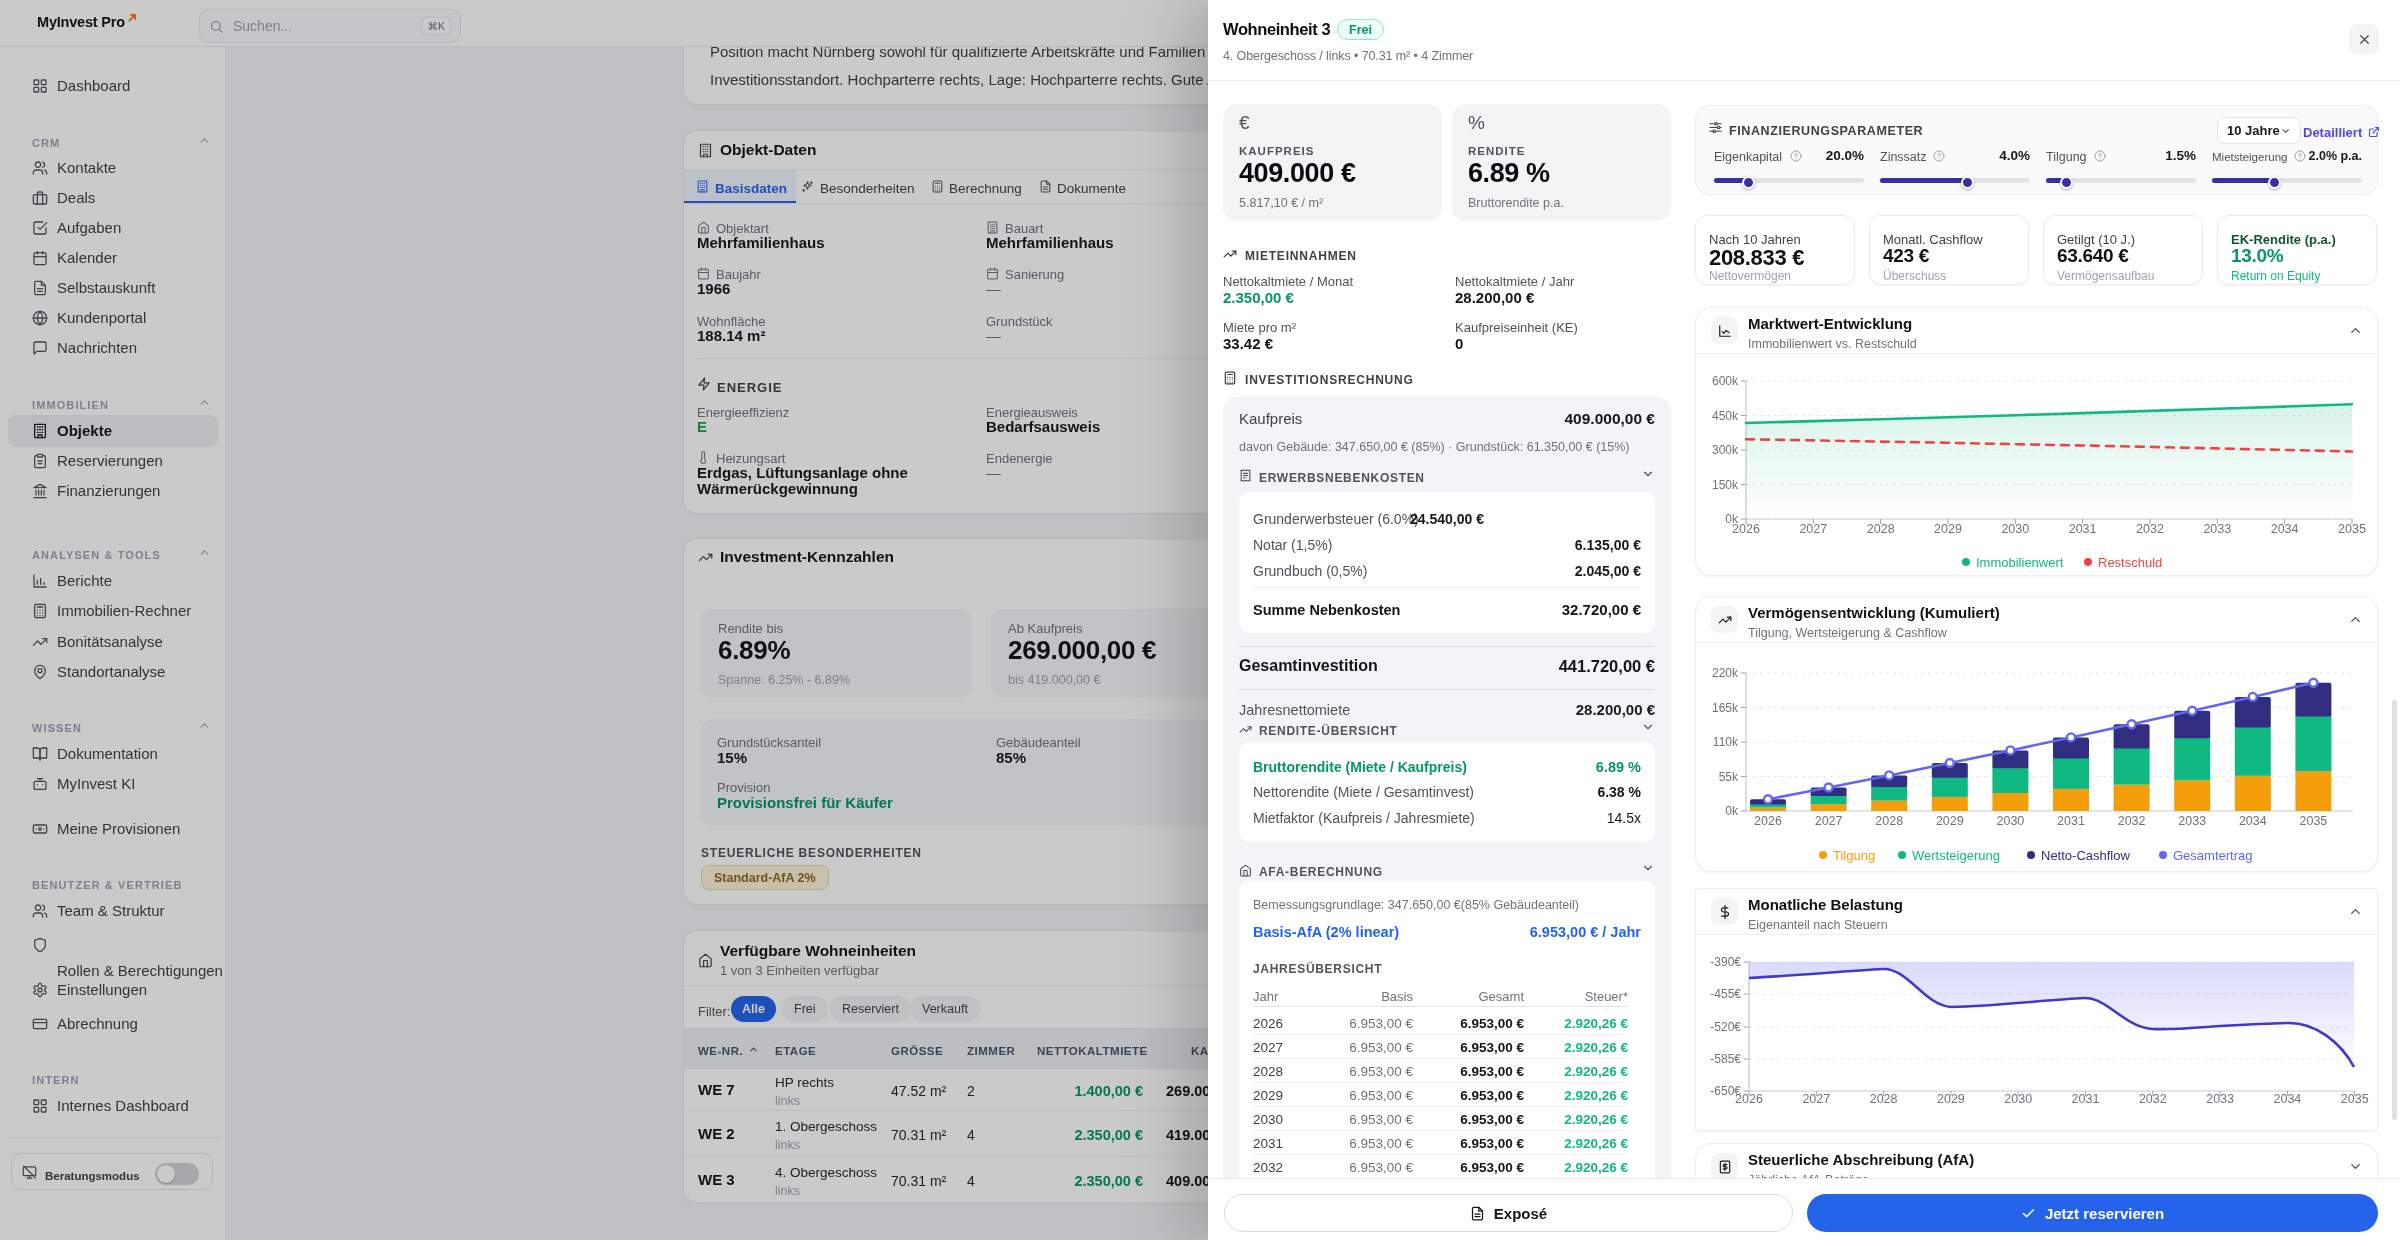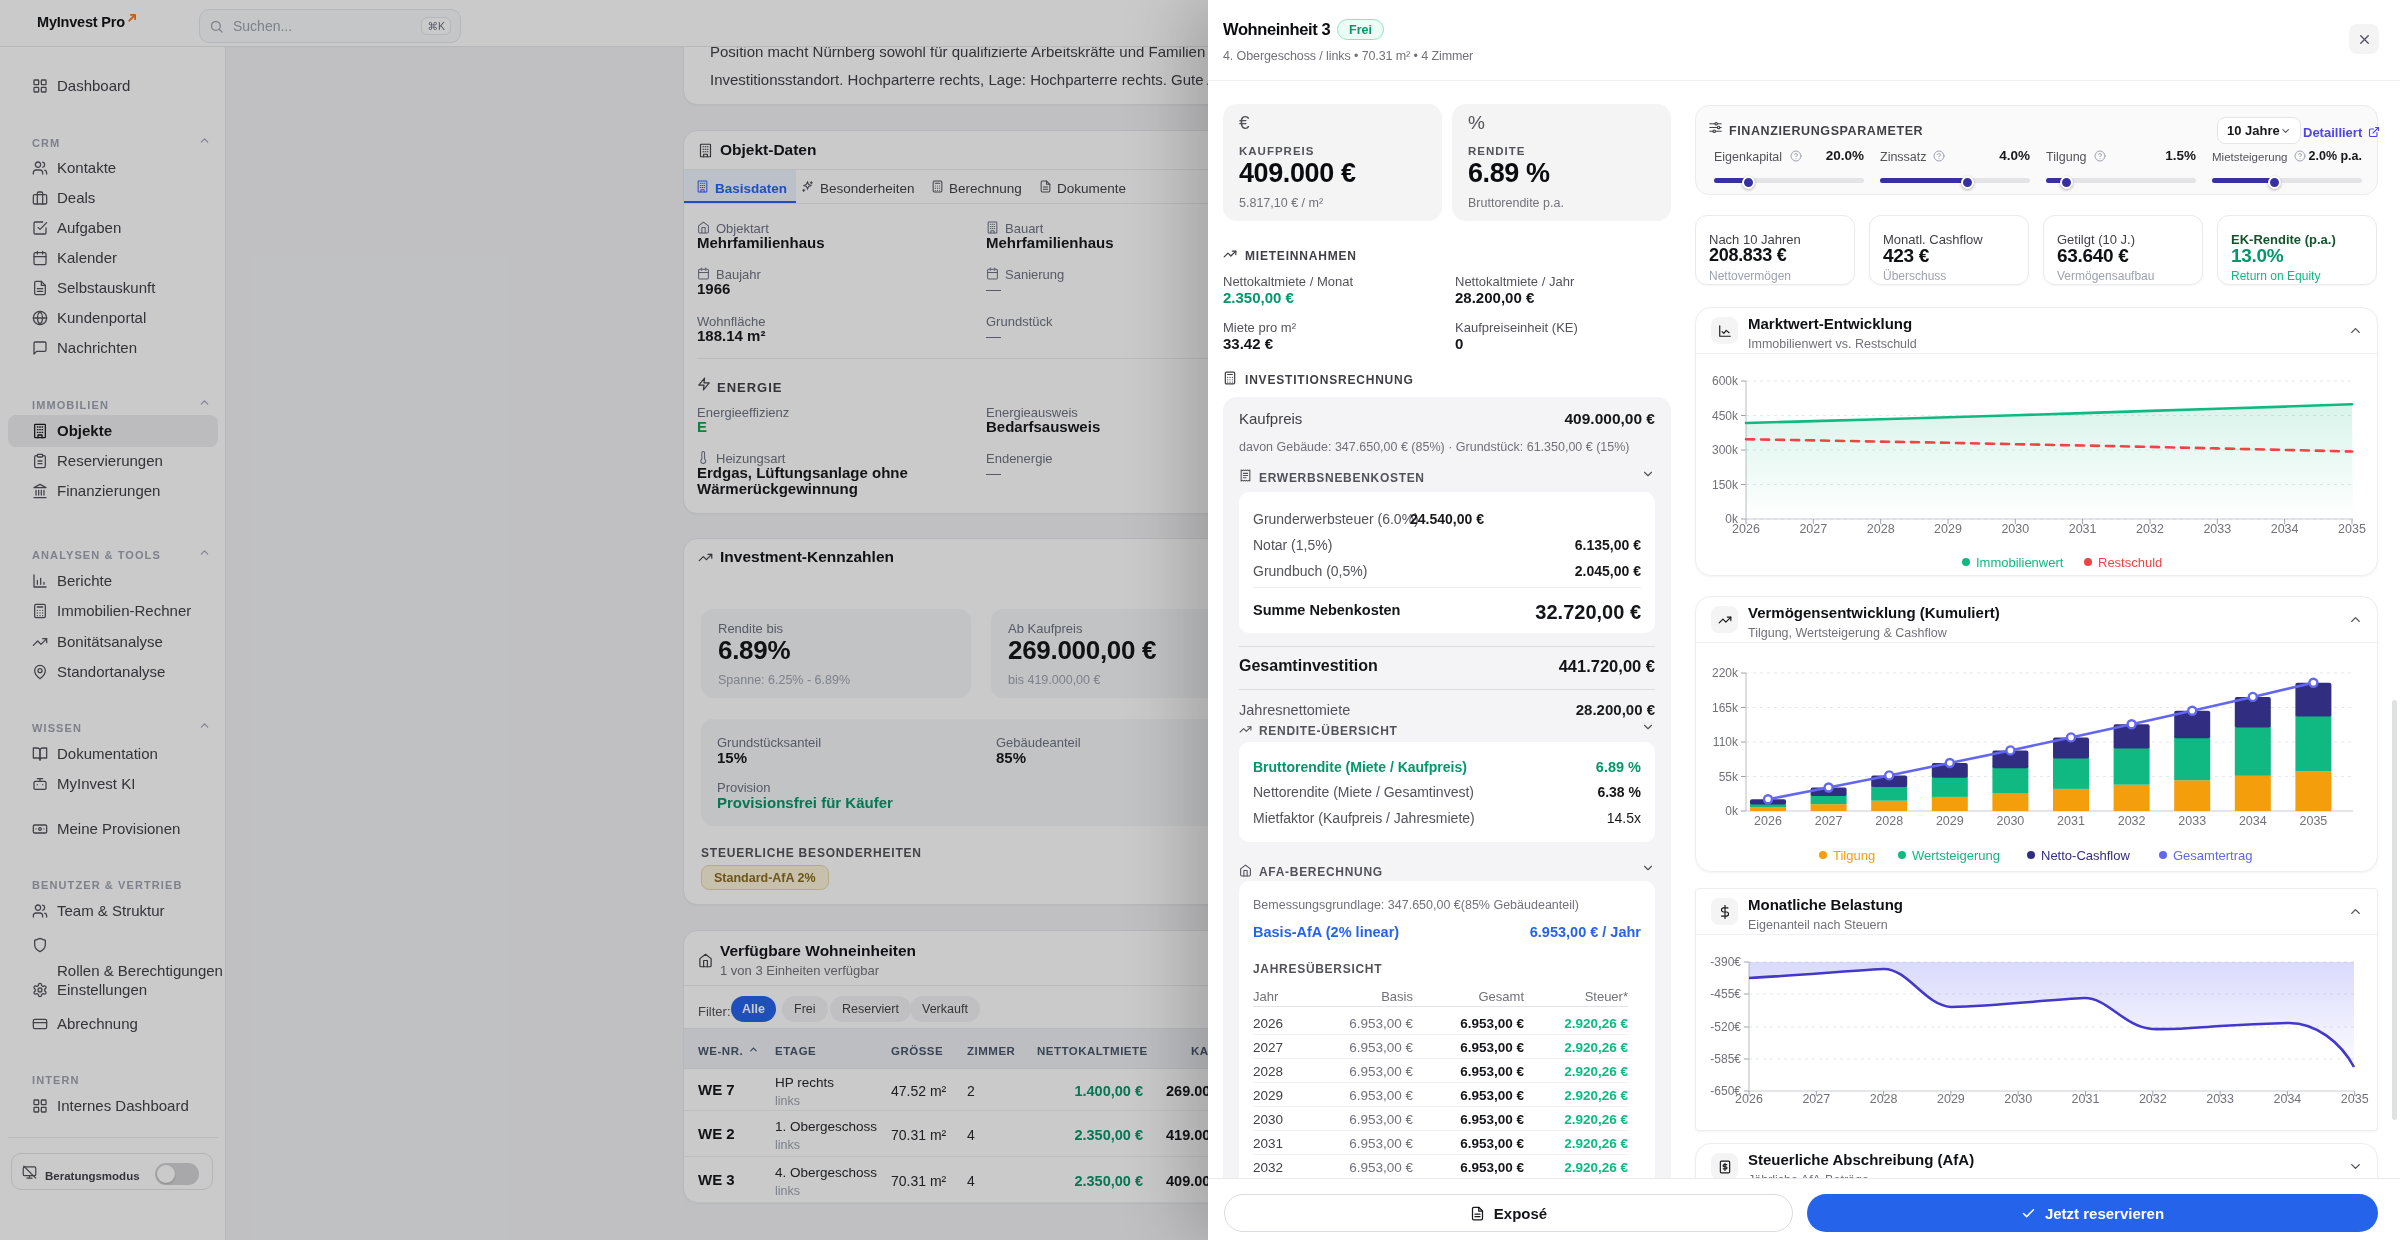--- a/index.html
+++ b/index.html
@@ -454,21 +454,21 @@
       <div class="abs" style="left:30px;top:113px;"><span style="font-size:14px;color:#52525b">Grunderwerbsteuer (6.0%)</span></div>
       <div class="abs" style="left:30px;top:113px;"><span style="display:inline-block;width:388px;text-align:center;font-size:14px;color:#18181b;font-weight:600">24.540,00 €</span></div>
       <div class="abs" style="left:30px;top:139px;"><span style="font-size:14px;color:#52525b">Notar (1,5%)</span></div>
       <div class="abs" style="left:30px;top:139px;"><span style="display:inline-block;width:388px;text-align:right;font-size:14px;color:#18181b;font-weight:600">6.135,00 €</span></div>
       <div class="abs" style="left:30px;top:165px;"><span style="font-size:14px;color:#52525b">Grundbuch (0,5%)</span></div>
       <div class="abs" style="left:30px;top:165px;"><span style="display:inline-block;width:388px;text-align:right;font-size:14px;color:#18181b;font-weight:600">2.045,00 €</span></div>
       <div class="abs" style="left:30px;top:190px;">
         <div style="width:388px;border-top:1px solid #ececee"></div>
       </div>
       <div class="abs" style="left:30px;top:204px;"><span style="font-size:14.5px;color:#141519;font-weight:700">Summe Nebenkosten</span></div>
-      <div class="abs" style="left:30px;top:204px;"><span style="display:inline-block;width:388px;text-align:right;font-size:20px;color:#141519;font-weight:700">32.720,00 €</span></div>
+      <div class="abs" style="left:30px;top:204px;"><span style="display:inline-block;width:388px;text-align:right;font-size:15px;color:#141519;font-weight:700">32.720,00 €</span></div>
       <div class="abs" style="left:16px;top:249px;">
         <div style="width:416px;border-top:1px solid #dcdce1"></div>
       </div>
       <div class="abs" style="left:16px;top:260px;"><span style="font-size:16px;color:#141519;font-weight:700">Gesamtinvestition</span></div>
       <div class="abs" style="left:16px;top:260px;"><span style="display:inline-block;width:416px;text-align:right;font-size:16.5px;color:#141519;font-weight:700">441.720,00 €</span></div>
       <div class="abs" style="left:16px;top:292px;">
         <div style="width:416px;border-top:1px solid #dcdce1"></div>
       </div>
       <div class="abs" style="left:16px;top:304px;"><span style="font-size:14.5px;color:#52525b">Jahresnettomiete</span></div>
       <div class="abs" style="left:16px;top:304px;"><span style="display:inline-block;width:416px;text-align:right;font-size:15px;color:#1a1b1e;font-weight:600">28.200,00 €</span></div>
@@ -642,21 +642,21 @@
       </div>
       <div class="abs" style="left:516px;top:72px;">
         <div style="width:63px;height:5px;background:#3730a3;border-radius:3px"></div>
       </div>
       <div class="abs" style="left:572px;top:70px;">
         <div style="width:13px;height:13px;background:#3730a3;border:2.5px solid #fff;border-radius:999px;box-shadow:0 1px 3px rgba(0,0,0,.3)"></div>
       </div>
     </div>
     <div class="abs" style="left:487px;top:215px;width:160px;height:70px;background:#fff;border:1px solid #e9eaec;border-radius:12px;box-shadow:0 1px 2px rgba(16,24,40,.04)">
       <div class="abs" style="left:13px;top:14px;"><span style="font-size:13px;color:#3f3f46;">Nach 10 Jahren</span></div>
-      <div class="abs" style="left:13px;top:29px;"><span style="font-size:18px;font-weight:800;color:#0f1115;letter-spacing:-.3px">208.833 €</span></div>
+      <div class="abs" style="left:13px;top:29px;"><span style="font-size:22px;font-weight:800;color:#0f1115;letter-spacing:-.3px">208.833 €</span></div>
       <div class="abs" style="left:13px;top:50px;"><span style="font-size:12px;color:#9ca3af">Nettovermögen</span></div>
     </div>
     <div class="abs" style="left:661px;top:215px;width:160px;height:70px;background:#fff;border:1px solid #e9eaec;border-radius:12px;box-shadow:0 1px 2px rgba(16,24,40,.04)">
       <div class="abs" style="left:13px;top:14px;"><span style="font-size:13px;color:#3f3f46;">Monatl. Cashflow</span></div>
       <div class="abs" style="left:13px;top:29px;"><span style="font-size:19px;font-weight:800;color:#0f1115;letter-spacing:-.3px">423 €</span></div>
       <div class="abs" style="left:13px;top:50px;"><span style="font-size:12px;color:#9ca3af">Überschuss</span></div>
     </div>
     <div class="abs" style="left:835px;top:215px;width:160px;height:70px;background:#fff;border:1px solid #e9eaec;border-radius:12px;box-shadow:0 1px 2px rgba(16,24,40,.04)">
       <div class="abs" style="left:13px;top:14px;"><span style="font-size:13px;color:#3f3f46;">Getilgt (10 J.)</span></div>
       <div class="abs" style="left:13px;top:29px;"><span style="font-size:19px;font-weight:800;color:#0f1115;letter-spacing:-.3px">63.640 €</span></div>

